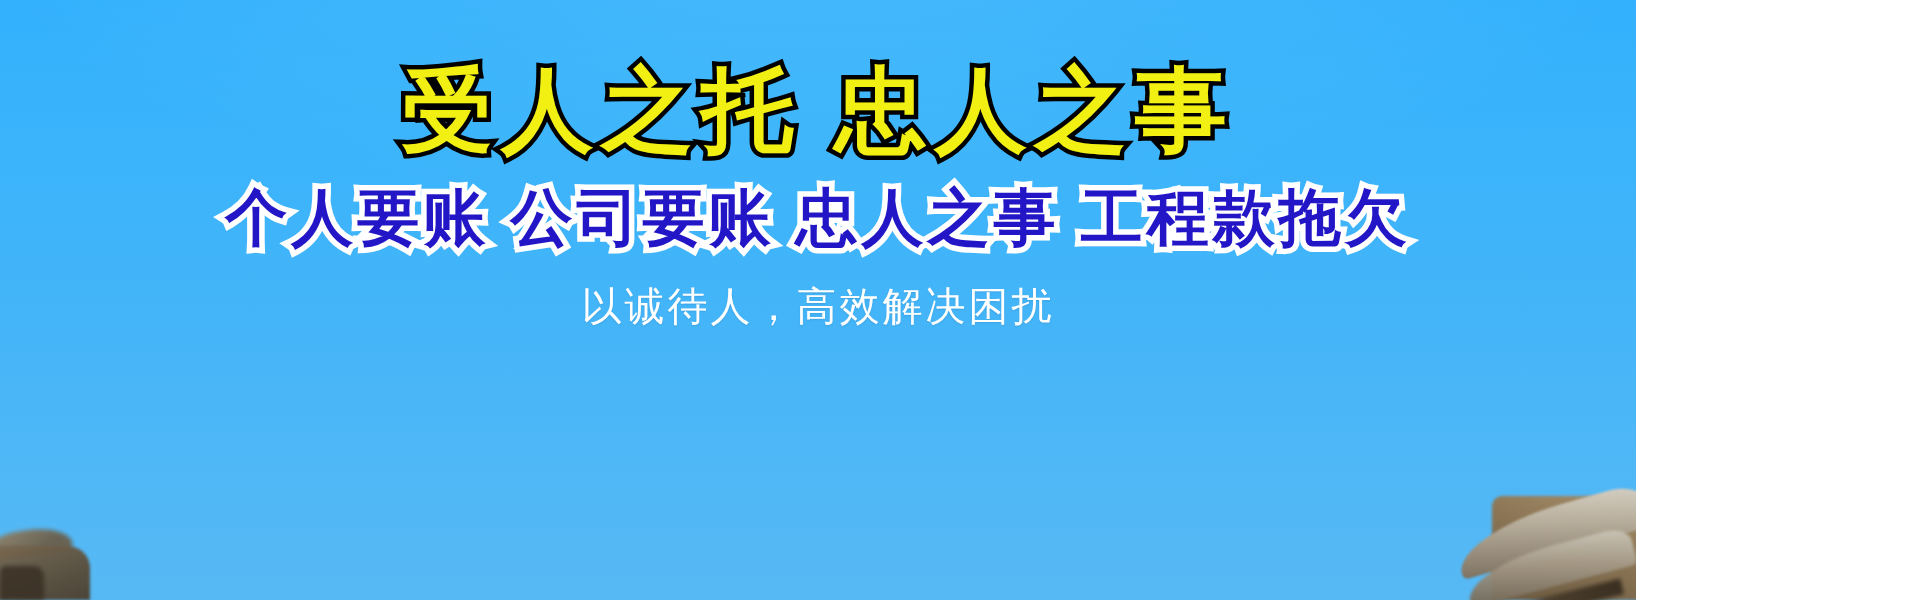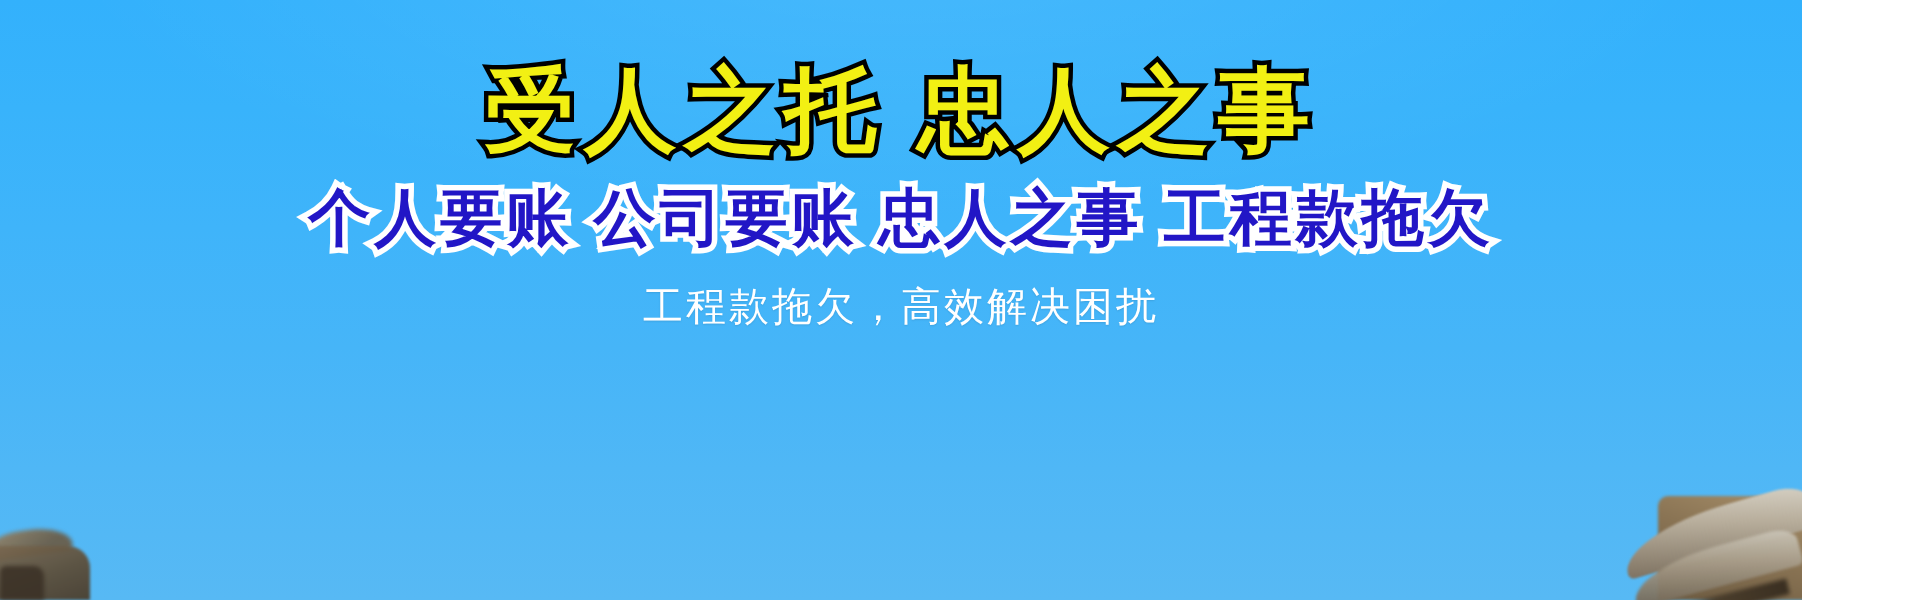--- a/index.html
+++ b/index.html
@@ -6,21 +6,21 @@
     margin: 0;
     padding: 0;
     background: #ffffff;
   }
   body {
     font-family: "Liberation Sans", sans-serif;
   }
 
   .banner {
     position: relative;
-    width: 1802px;
+    width: 1636px;
     height: 600px;
     overflow: hidden;
     background: linear-gradient(180deg,
         #33b1fc 0%,
         #38b3fb 18%,
         #3fb4fa 38%,
         #46b5f8 58%,
         #4fb7f6 78%,
         #57b9f4 100%);
   }
@@ -184,16 +184,16 @@
     <div class="cbr-eave"></div>
     <div class="cbr-eave2"></div>
     <div class="cbr-beam"></div>
   </div>
 
   <div class="content">
     <div class="headline">受人之托 忠人之事</div>
 
     <div class="subheadline">个人要账 公司要账 忠人之事 工程款拖欠</div>
 
-    <div class="tagline">工程款拖欠，高效解决困扰</div>
+    <div class="tagline">以诚待人，高效解决困扰</div>
   </div>
 
 </div>
 
 </body></html>

